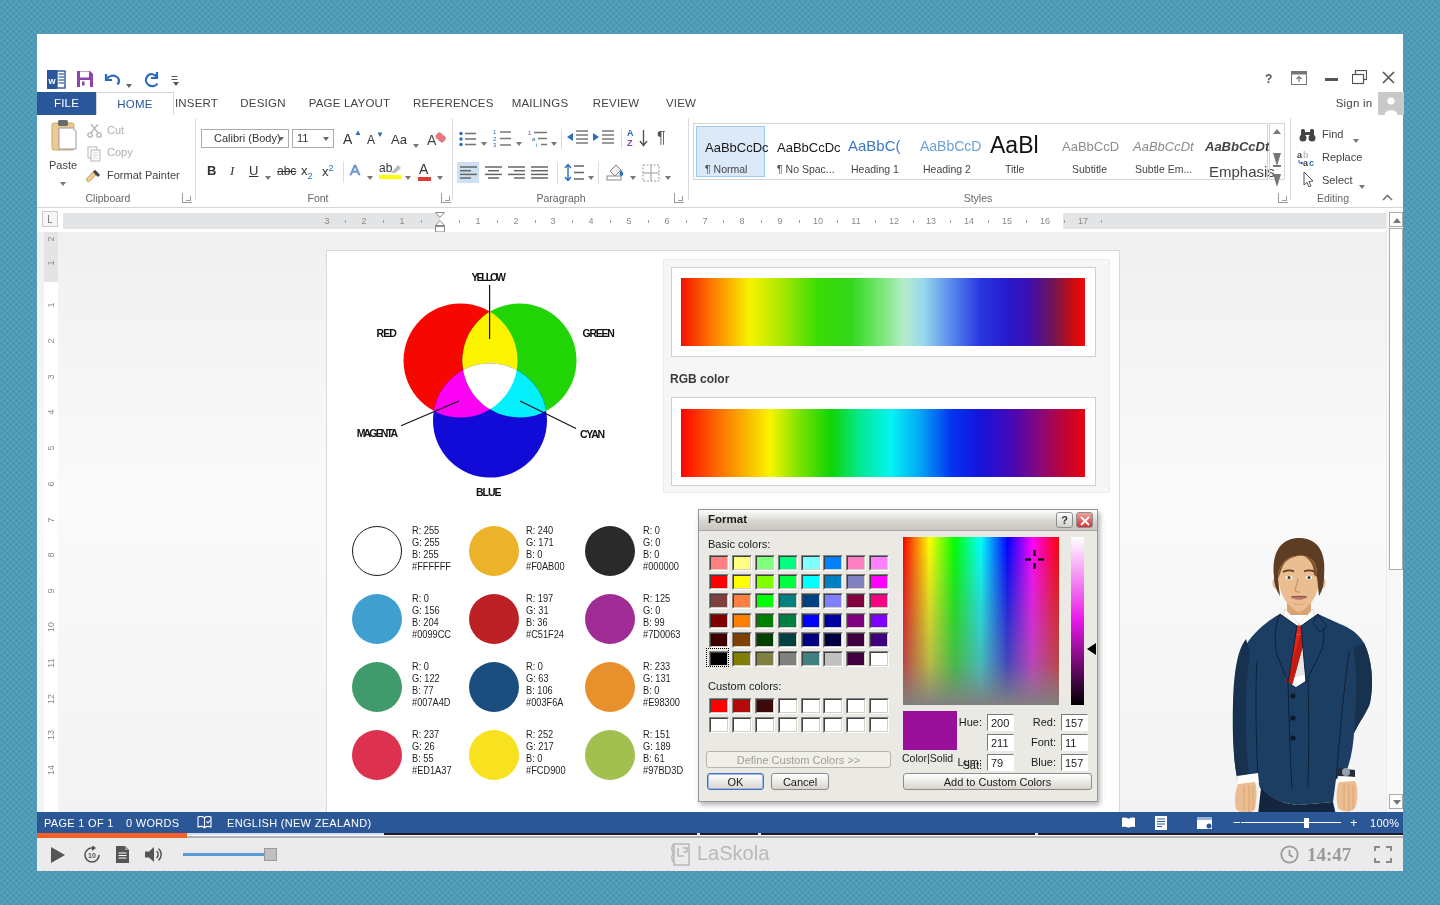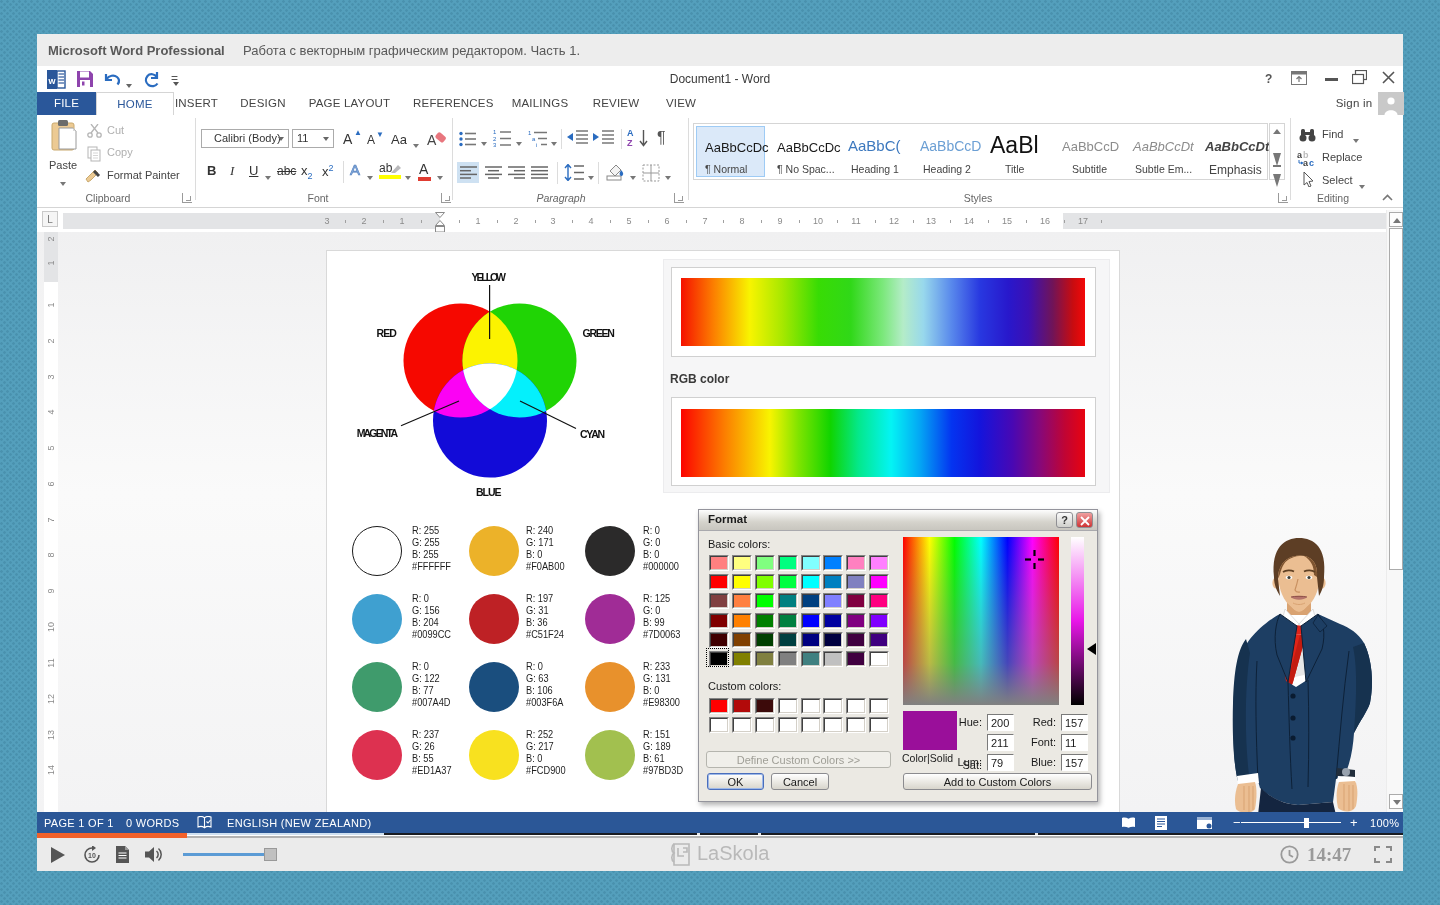--- a/index.html
+++ b/index.html
@@ -88,24 +88,20 @@
   .sw { position:absolute; width:20px; height:16px; border:1px solid; border-color:#848484 #fff #fff #848484; }
   .sw i { display:block; width:100%; height:100%; border:1px solid; border-color:#404040 #d4d0c8 #d4d0c8 #404040; }
   .xbtn { position:absolute; height:17px; background:linear-gradient(180deg,#ffffff,#e8e6e0 60%,#d8d5cc); border:1px solid #8b8b8f; border-radius:3px; font-size:11px; color:#1a1a1a; text-align:center; line-height:16px; }
   .xbtn.dis { color:#9f9e96; background:#f0efea; border-color:#b5b5ae; }
   .xbtn.def { border-color:#4a6ebc; box-shadow:0 0 0 1px #9db8e8 inset; }
   .fld { position:absolute; width:27px; height:17px; background:#fff; border:1px solid; border-color:#7a7a7a #fff #fff #7a7a7a; font-size:11px; color:#1a1a1a; padding:2px 4px 0 3px; }
 </style>
 </head>
 <body>
 <div class="window">
-  <div class="vtitle">
-    <div class="t1">Microsoft Word Professional</div>
-    <div class="t2">Работа с векторным графическим редактором. Часть 1.</div>
-  </div>
 
   <div class="qat" id="qat">
 
     <svg class="abs" style="left:10px;top:3px;" width="19" height="19" viewBox="0 0 19 19">
       <rect x="0" y="0" width="10" height="19" fill="#2a579a"></rect>
       <polygon points="0,0 10,0 10,19 0,19 0,16 3,14 0,12" fill="#2a579a"></polygon>
       <rect x="10" y="1" width="8" height="17" fill="#fff" stroke="#2a579a" stroke-width="1.4"></rect>
       <g stroke="#2a579a" stroke-width="1.2">
           <line x1="11.5" y1="4" x2="17" y2="4"></line>
           <line x1="11.5" y1="7" x2="17" y2="7"></line>
@@ -144,21 +140,20 @@
         <rect width="13" height="3" fill="#555"></rect>
       </svg>
     <svg class="abs" style="left:1315px;top:3px;" width="15" height="15" viewBox="0 0 15 15">
       <rect x="3.5" y="0.5" width="11" height="9" fill="none" stroke="#555" stroke-width="1.2"></rect>
       <rect x="0.5" y="4.5" width="11" height="9" fill="#fff" stroke="#555" stroke-width="1.2"></rect>
     </svg>
     <svg class="abs" style="left:1345px;top:4px;" width="13" height="13" viewBox="0 0 13 13">
       <path d="M1 1 L12 12 M12 1 L1 12" stroke="#555" stroke-width="1.6"></path>
     </svg>
   </div>
-  <div class="doctitle">Document1 - Word</div>
 
   <div class="tabs">
     <div class="tab file" style="left:0;width:59px;">FILE</div>
     <div class="tab active" style="left:59px;width:78px;">HOME</div>
     <div class="tab" style="left:136px;width:47px;">INSERT</div>
     <div class="tab" style="left:200px;width:52px;">DESIGN</div>
     <div class="tab" style="left:268px;width:89px;">PAGE LAYOUT</div>
     <div class="tab" style="left:376px;width:79px;">REFERENCES</div>
     <div class="tab" style="left:472px;width:62px;">MAILINGS</div>
     <div class="tab" style="left:553px;width:52px;">REVIEW</div>
@@ -353,42 +348,42 @@
     </svg>
     <span class="abs" style="left:593px;top:56px;"><i class="dar"></i></span>
     <svg class="ricon" style="left:605px;top:49px;" width="18" height="18" viewBox="0 0 18 18">
       <g stroke="#999" stroke-width="1" stroke-dasharray="2 1.5">
           <rect x="1" y="1" width="16" height="16" fill="none"></rect>
         </g>
       <line x1="1" y1="9" x2="17" y2="9" stroke="#999"></line>
         <line x1="9" y1="1" x2="9" y2="17" stroke="#999"></line>
     </svg>
     <span class="abs" style="left:628px;top:56px;"><i class="dar"></i></span>
-    <div class="glabel" style="left:524px;font-style:italic;">Paragraph</div>
+    <div class="glabel" style="left:524px;">Paragraph</div>
     <div class="dl" style="left:637px;"></div>
     <div class="gsep" style="left:651px;"></div>
 
     <div class="abs" style="left:656px;top:8px;width:575px;height:57px;border:1px solid #d5d5d5;"></div>
     <div class="abs" style="left:659px;top:11px;width:69px;height:51px;border:1px solid #9ecbf5;background:#dbe9f9;"></div>
     <div class="rtxt" style="left:668px;top:25px;font-size:13px;color:#191919;">AaBbCcDc</div>
     <div class="rtxt" style="left:668px;top:48px;font-size:10.5px;">¶ Normal</div>
     <div class="rtxt" style="left:740px;top:25px;font-size:13px;color:#191919;">AaBbCcDc</div>
     <div class="rtxt" style="left:740px;top:48px;font-size:10.5px;">¶ No Spac...</div>
     <div class="rtxt" style="left:811px;top:22px;font-size:15px;color:#3c78be;">AaBbC(</div>
     <div class="rtxt" style="left:814px;top:48px;font-size:10.5px;">Heading 1</div>
     <div class="rtxt" style="left:883px;top:23px;font-size:14px;color:#6b9fd4;">AaBbCcD</div>
     <div class="rtxt" style="left:886px;top:48px;font-size:10.5px;">Heading 2</div>
     <div class="rtxt" style="left:953px;top:17px;font-size:23px;color:#111;font-family:'Liberation Sans';">AaBl</div>
     <div class="rtxt" style="left:968px;top:48px;font-size:10.5px;">Title</div>
     <div class="rtxt" style="left:1025px;top:24px;font-size:13px;color:#8c8c8c;">AaBbCcD</div>
     <div class="rtxt" style="left:1035px;top:48px;font-size:10.5px;">Subtitle</div>
     <div class="rtxt" style="left:1096px;top:24px;font-size:13px;font-style:italic;color:#8c8c8c;">AaBbCcDt</div>
     <div class="rtxt" style="left:1098px;top:48px;font-size:10.5px;">Subtle Em...</div>
     <div class="rtxt" style="left:1168px;top:24px;font-size:13px;font-style:italic;font-weight:bold;color:#444;">AaBbCcDt</div>
-    <div class="rtxt" style="left:1172px;top:48px;font-size:12px;">Emphasis</div>
+    <div class="rtxt" style="left:1172px;top:48px;font-size:15px;">Emphasis</div>
     <div class="abs" style="left:1232px;top:8px;width:16px;height:57px;border:1px solid #d5d5d5;"></div>
     <span class="abs" style="left:1236px;top:14px;width:0;height:0;border-left:4px solid transparent;border-right:4px solid transparent;border-bottom:5px solid #777;"></span>
     <span class="abs" style="left:1236px;top:38px;width:0;height:0;border-left:4px solid transparent;border-right:4px solid transparent;border-top:13px solid #777;"></span>
     <span class="abs" style="left:1236px;top:50px;width:8px;height:1.5px;background:#777;"></span>
     <span class="abs" style="left:1236px;top:59px;width:0;height:0;border-left:4px solid transparent;border-right:4px solid transparent;border-top:13px solid #777;"></span>
     <div class="glabel" style="left:941px;">Styles</div>
     <div class="dl" style="left:1241px;"></div>
     <div class="gsep" style="left:1253px;"></div>
 
     <svg class="ricon" style="left:1262px;top:13px;" width="17" height="14" viewBox="0 0 17 14">

